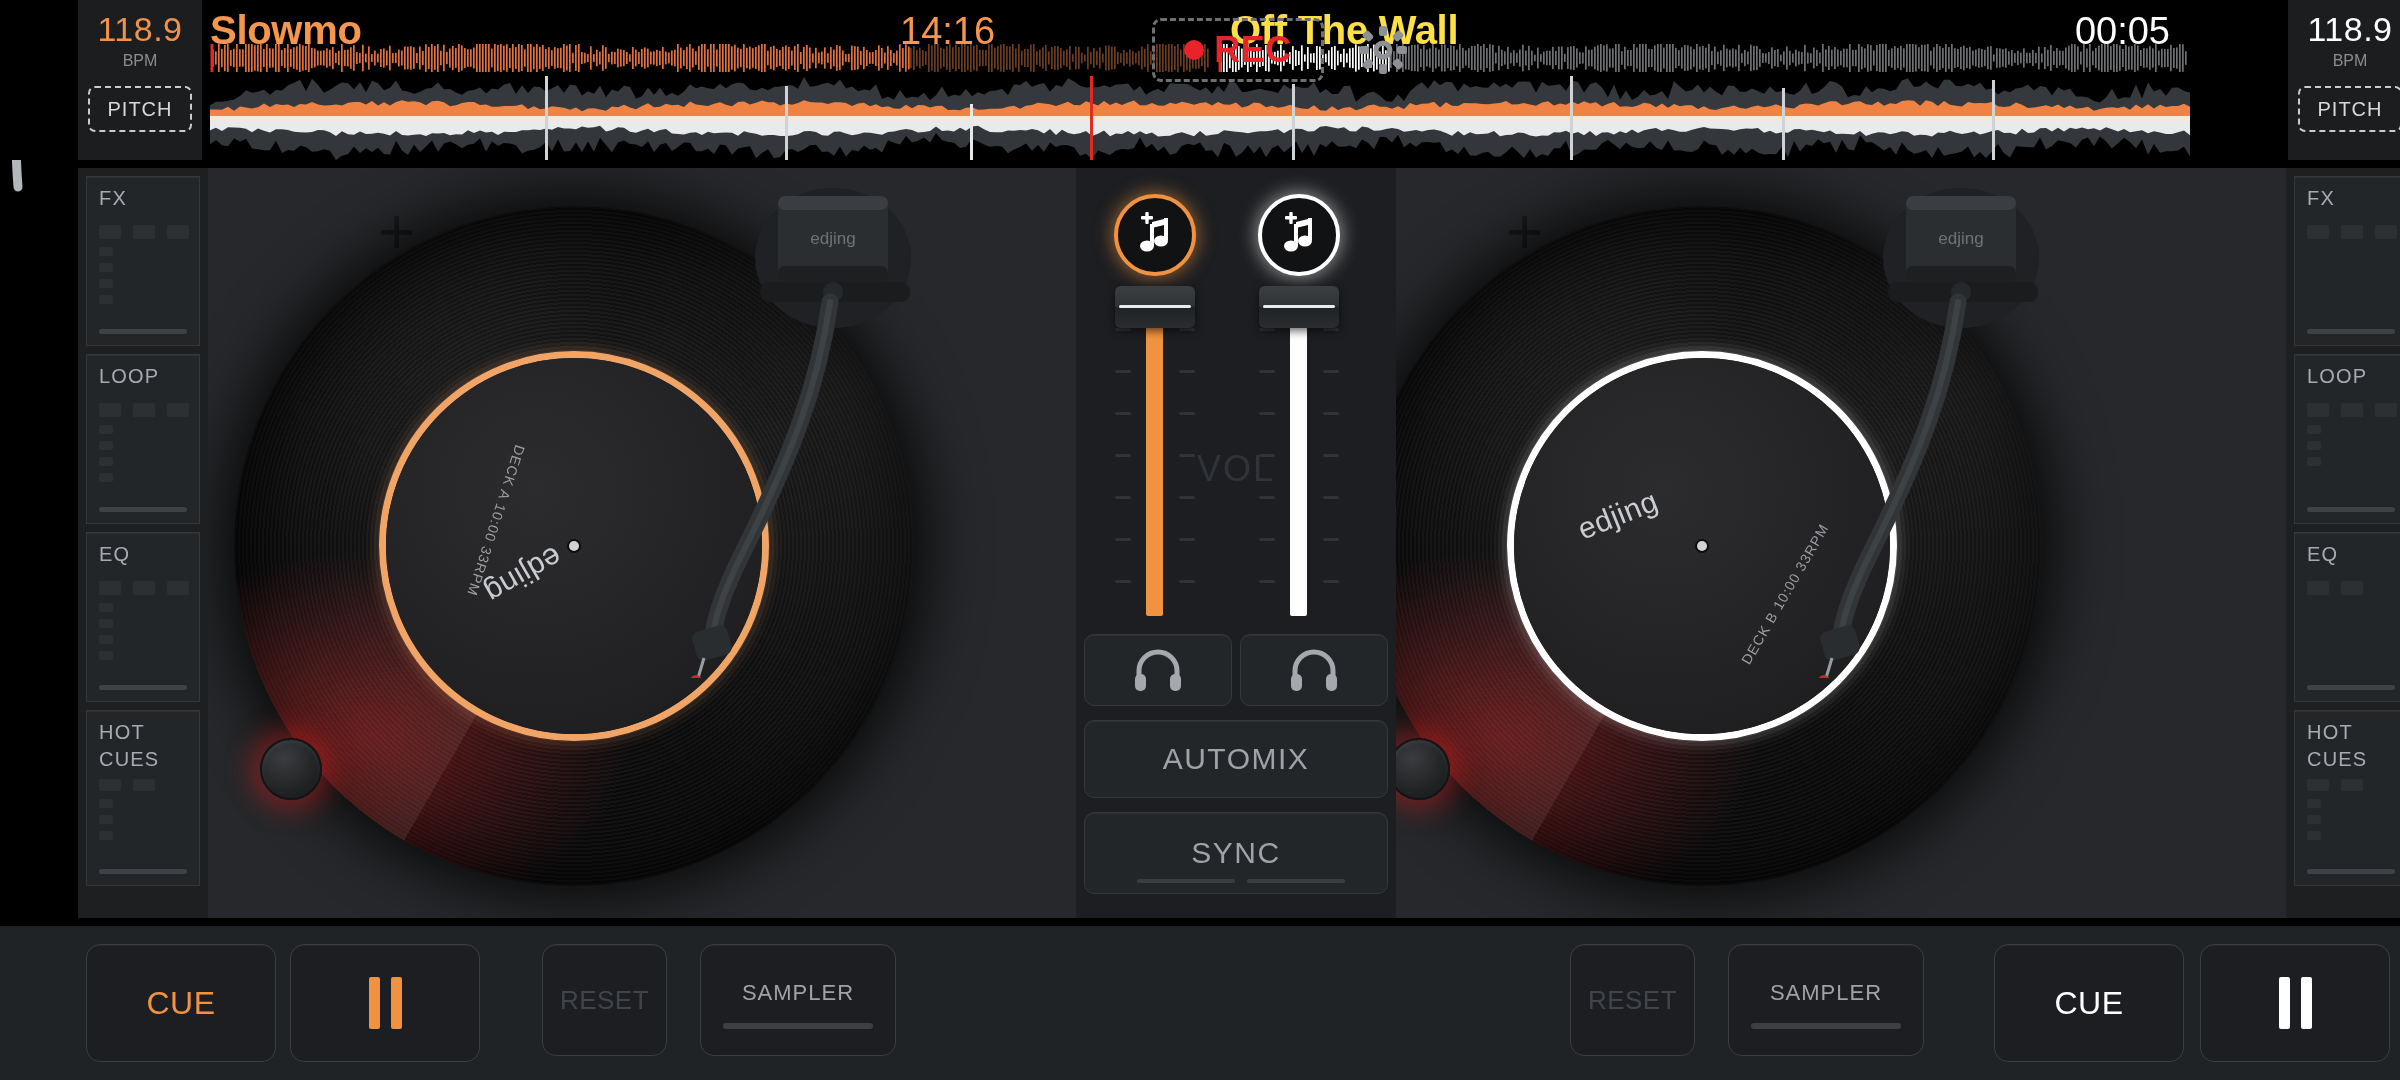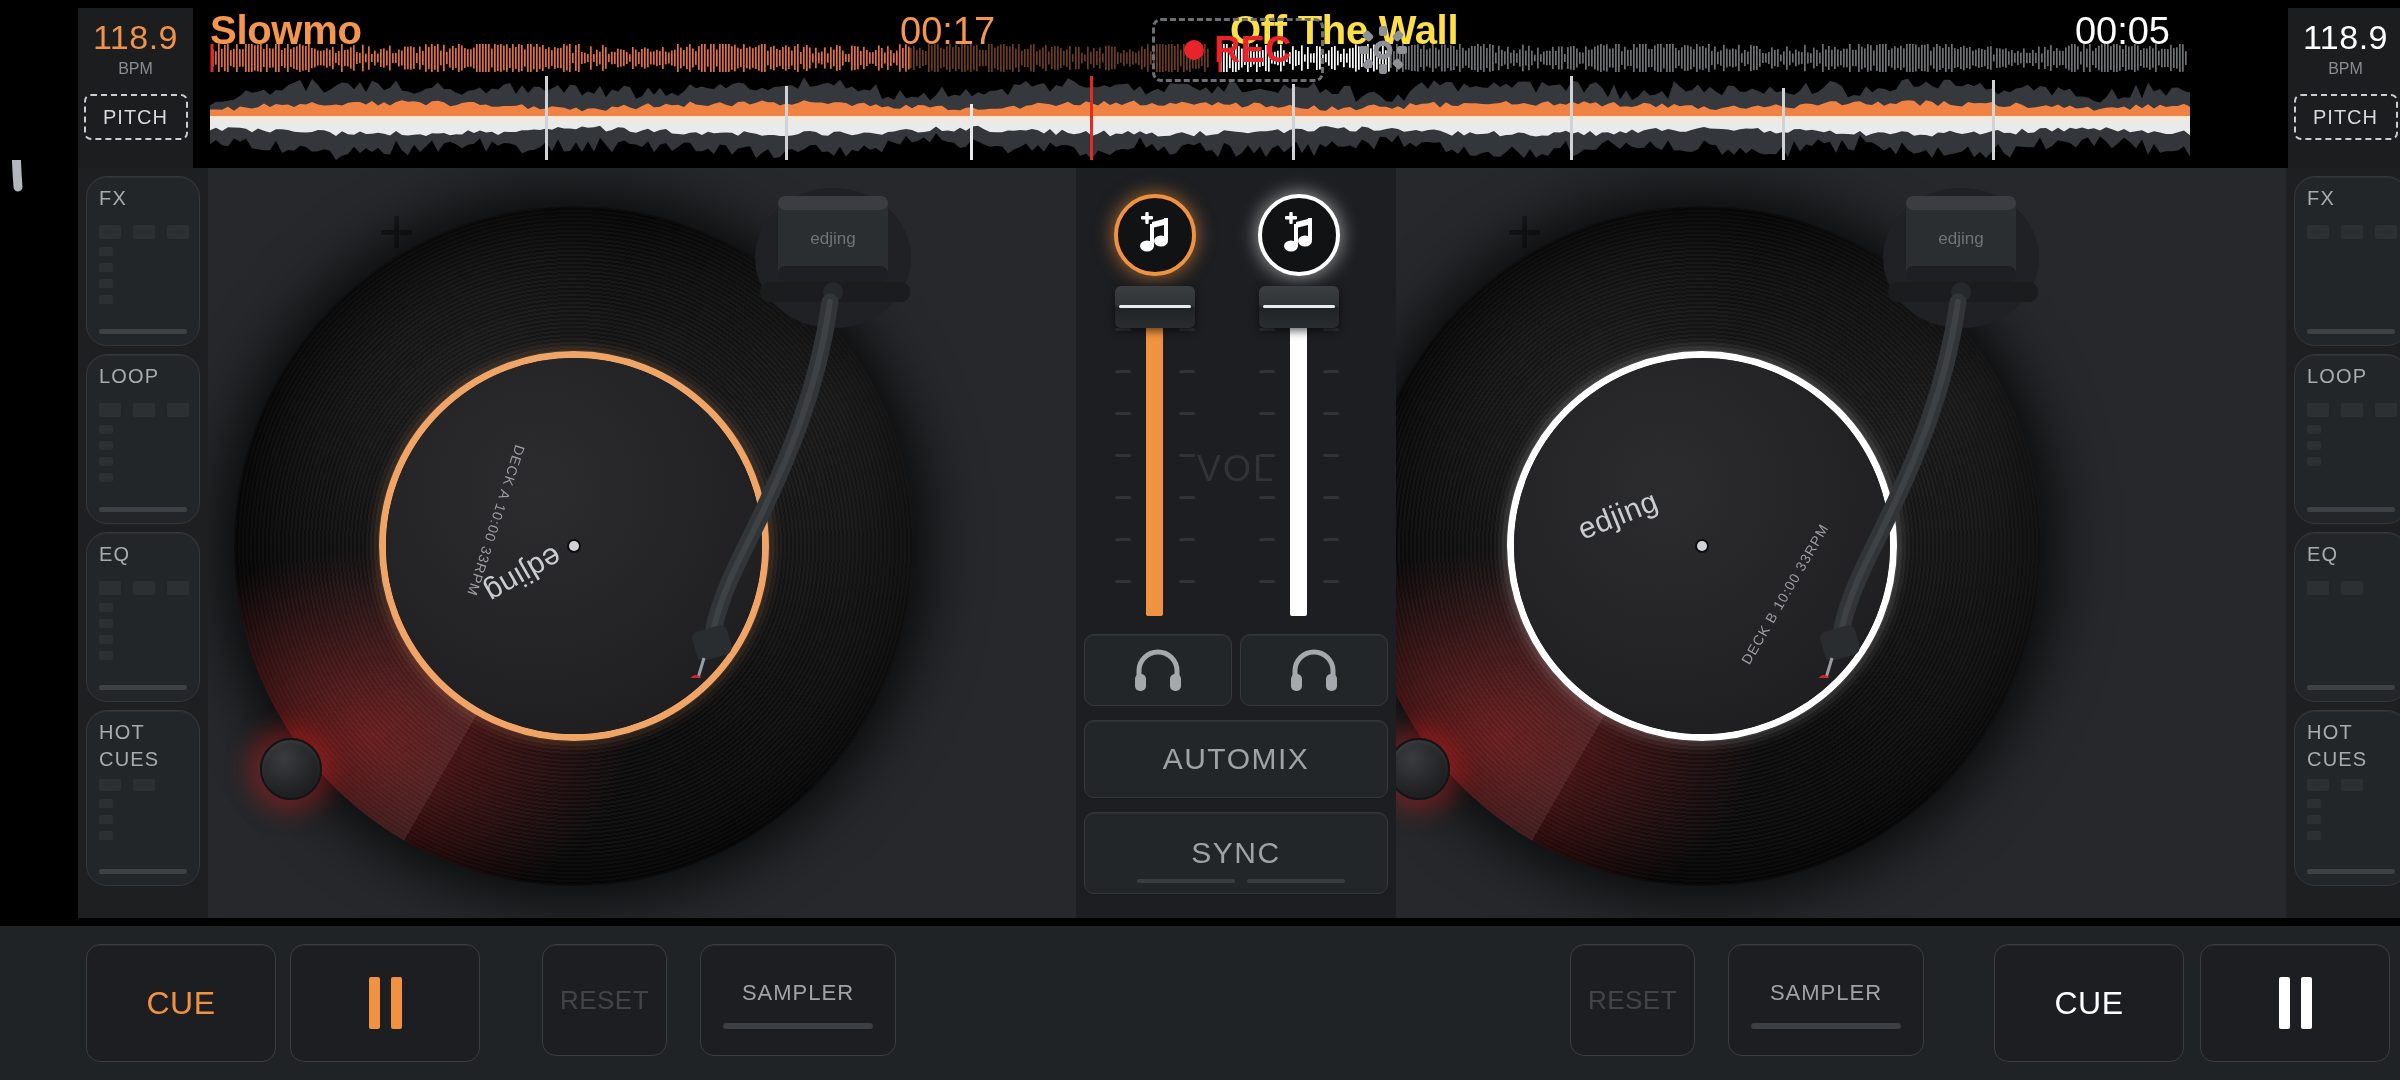--- a/index.html
+++ b/index.html
@@ -10,23 +10,23 @@
     overflow: hidden;
   }
   #app { position: relative; width: 2400px; height: 1080px; background: #000; }
 
   
   .gesture-stroke { position: absolute; left: 8px; top: 45px; width: 30px; height: 150px; }
 
   
   .header { position: absolute; left: 0; top: 0; width: 2400px; height: 160px; background: #000; }
   .bpm-box {
-    position: absolute; top: 0; width: 115px; height: 160px;
+    position: absolute; top: 0; width: 124px; height: 160px;
     background: #1b1d1f; display: flex; flex-direction: column;
-    align-items: center; justify-content: flex-start; padding-top: 8px; margin-top: 8px;
+    align-items: center; justify-content: flex-start; padding-top: 8px;
   }
   .bpm-box.left { left: 78px; }
   .bpm-box.right { left: 2288px; }
   .bpm-val { font-size: 34px; font-weight: 400; line-height: 42px; letter-spacing: .5px; }
   .bpm-val.a { color: #f0924a; }
   .bpm-val.b { color: #ffffff; }
   .bpm-lbl { font-size: 16px; color: #8a8d90; line-height: 26px; margin-top: -2px; }
   .pitch-btn {
     margin-top: 12px; width: 104px; height: 46px; border: 2px dashed #c9ccd0;
     border-radius: 7px; display: flex; align-items: center; justify-content: center;
@@ -53,21 +53,21 @@
 
   .minimaps { position: absolute; left: 0; top: 44px; width: 100%; height: 28px; }
   .mainwave { position: absolute; left: 0; top: 76px; width: 100%; height: 84px; }
 
   
   .side-col { position: absolute; top: 168px; width: 130px; height: 750px; background: #1d1f21; }
   .side-col.left { left: 78px; }
   .side-col.right { left: 2286px; }
   .pad {
     position: absolute; left: 8px; width: 114px; border: 1.5px solid #35383b;
-    border-radius: 21px; background: #232629;
+    border-radius: 0; background: #232629;
     box-shadow: inset 0 1px 0 rgba(255,255,255,.05);
   }
   .pad-label { position: absolute; left: 12px; top: 8px; font-size: 20px;
     color: #a7abb0; letter-spacing: 1.2px; line-height: 27px; }
   .pad-bar { position: absolute; left: 12px; right: 12px; bottom: 11px; height: 5px;
     border-radius: 3px; background: #3e4246; }
   .pad-grid { position: absolute; left: 12px; top: 42px; right: 12px; bottom: 24px; opacity: .25; }
   .pad-grid i { position: absolute; background: #4a4e52; border-radius: 2px; }
 
   
@@ -181,21 +181,21 @@
 
     <div class="bpm-box right">
       <div class="bpm-val b">118.9</div>
       <div class="bpm-lbl">BPM</div>
       <div class="pitch-btn">PITCH</div>
     </div>
 
     <div class="wf-wrap">
       <div class="title-row">
         <div class="deck-title a">Slowmo</div>
-        <div class="deck-time a">00:17</div>
+        <div class="deck-time a">14:16</div>
         <div class="deck-title b">Off The Wall</div>
         <div class="deck-time b">00:05</div>
       </div>
 
       <svg class="minimaps" viewBox="0 0 1980 28" preserveAspectRatio="none">
         <g id="mini-a">
             <rect x="2" y="5.5514018558915765" width="1.7" height="16.897196288216847" fill="#e2703a"></rect>
             <rect x="5" y="7.418547829218567" width="1.7" height="13.162904341562866" fill="#e2703a"></rect>
             <rect x="8" y="-0.06137300543166191" width="1.7" height="28.122746010863324" fill="#e2703a"></rect>
             <rect x="11" y="4.810481224160284" width="1.7" height="18.37903755167943" fill="#e2703a"></rect>

